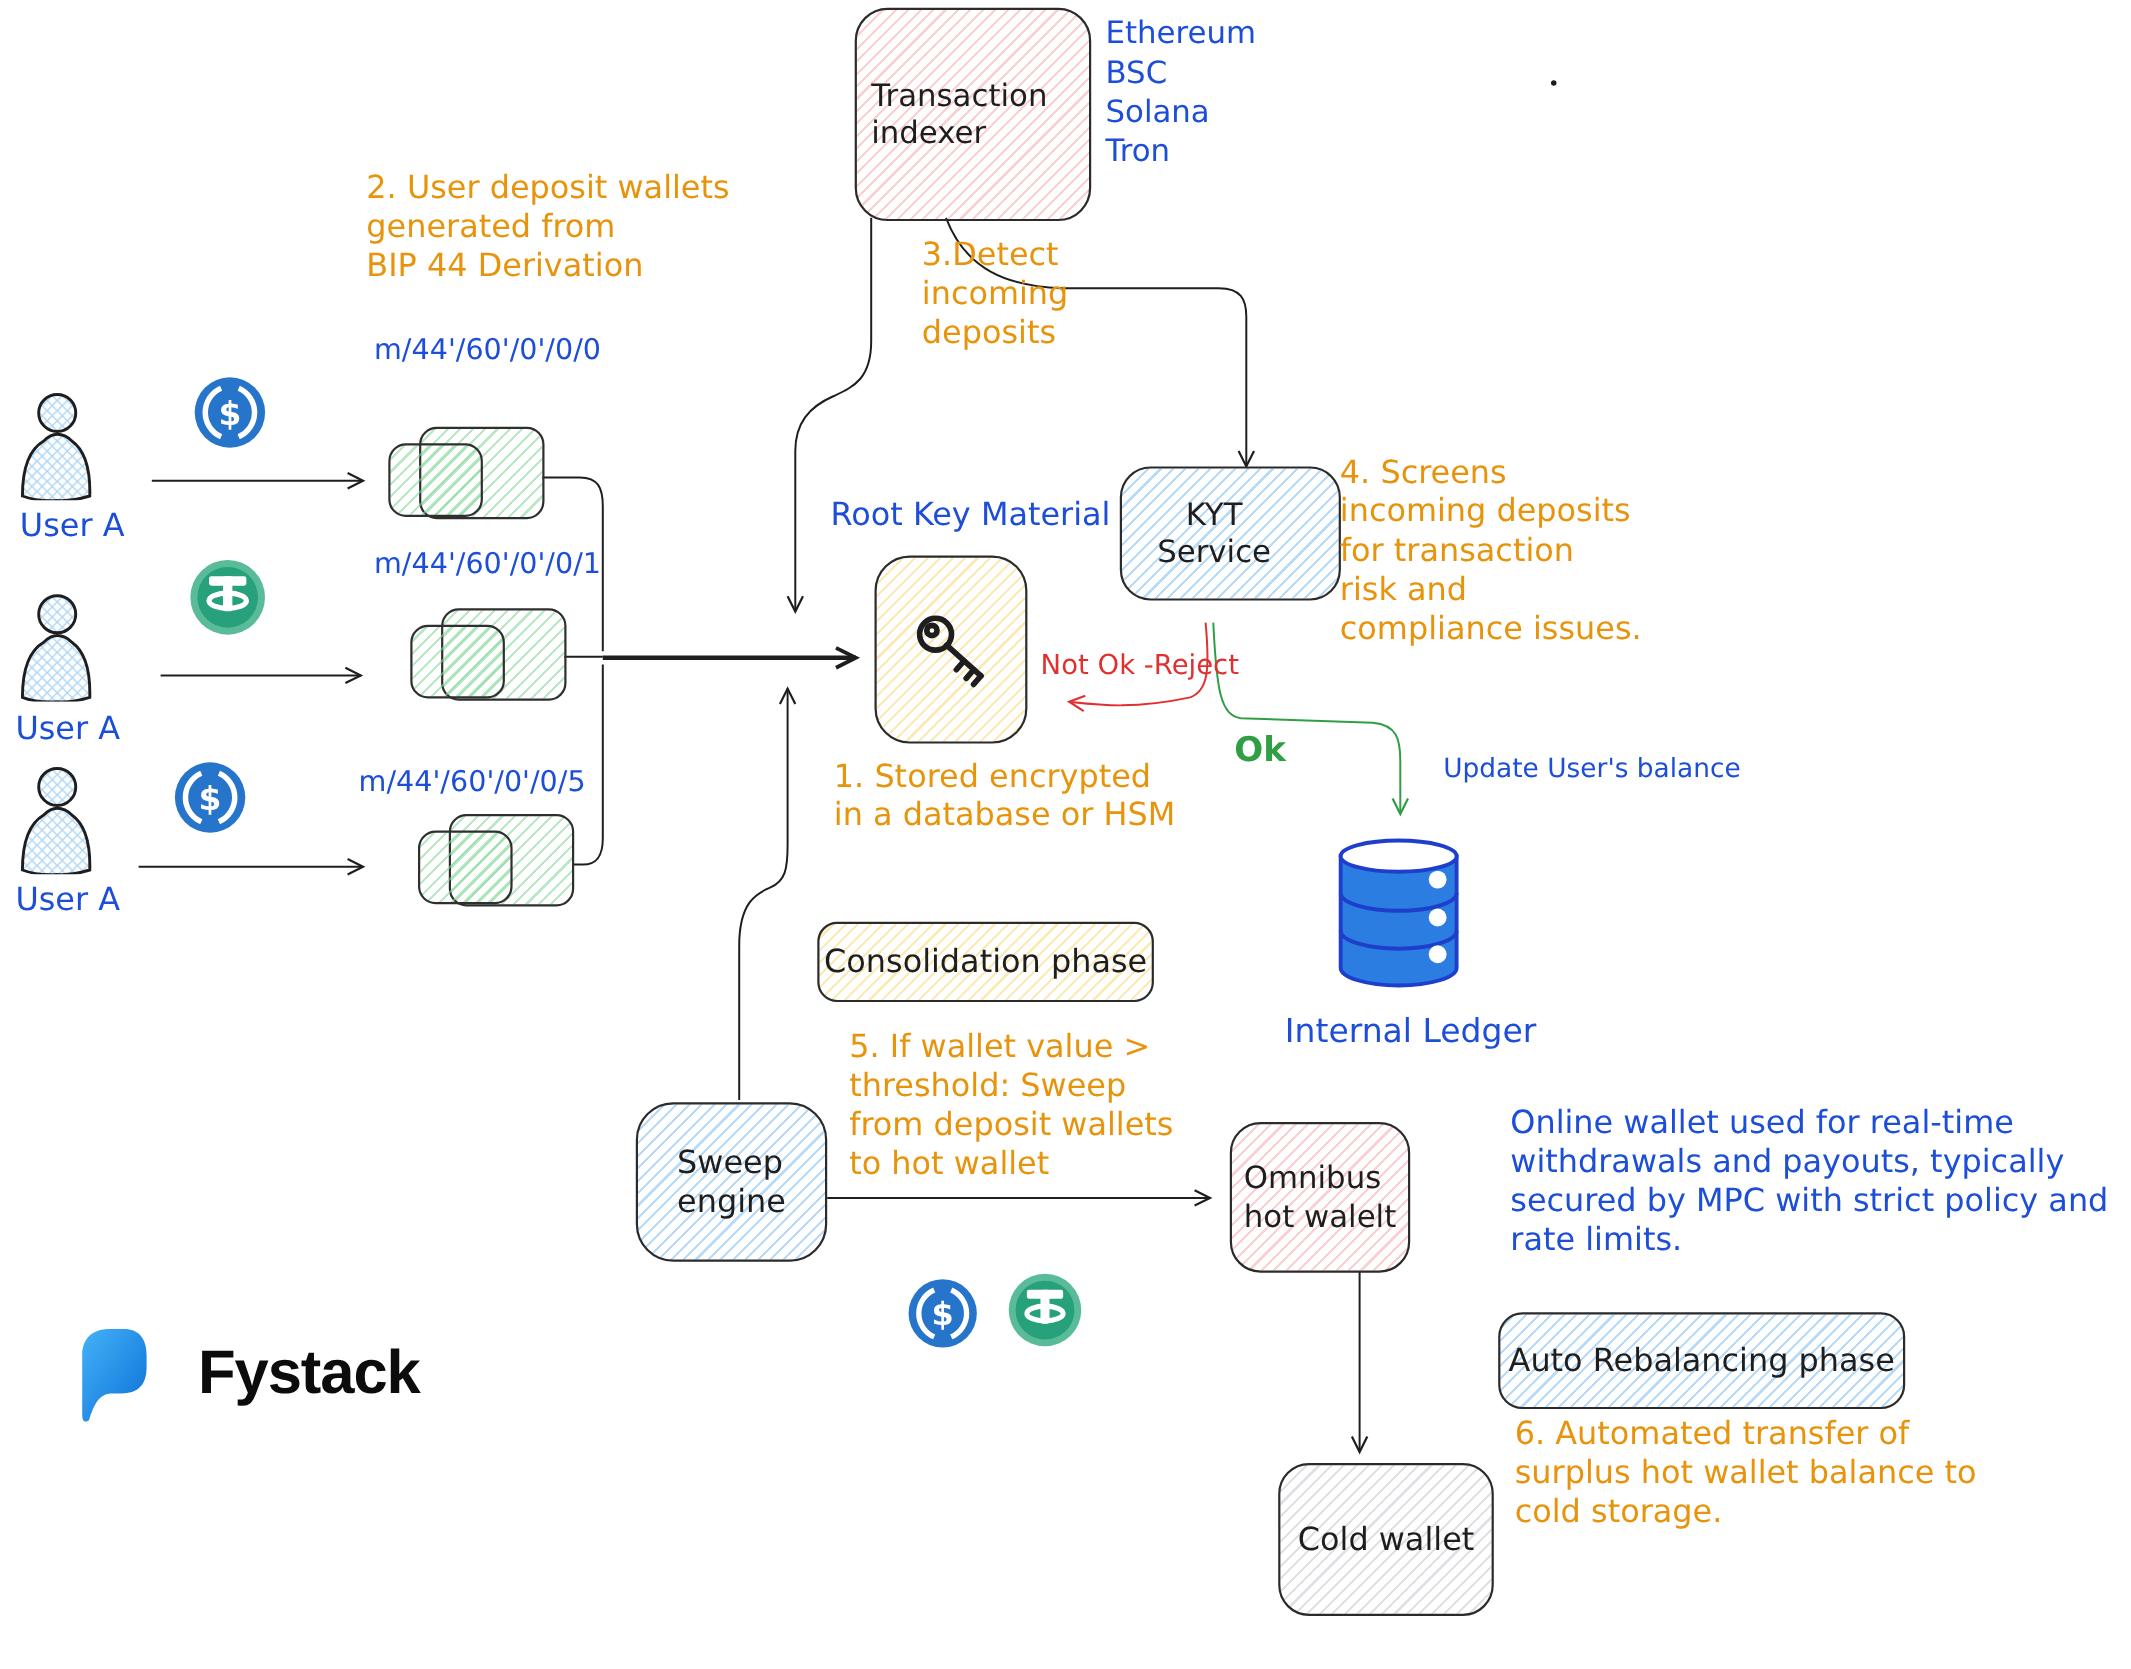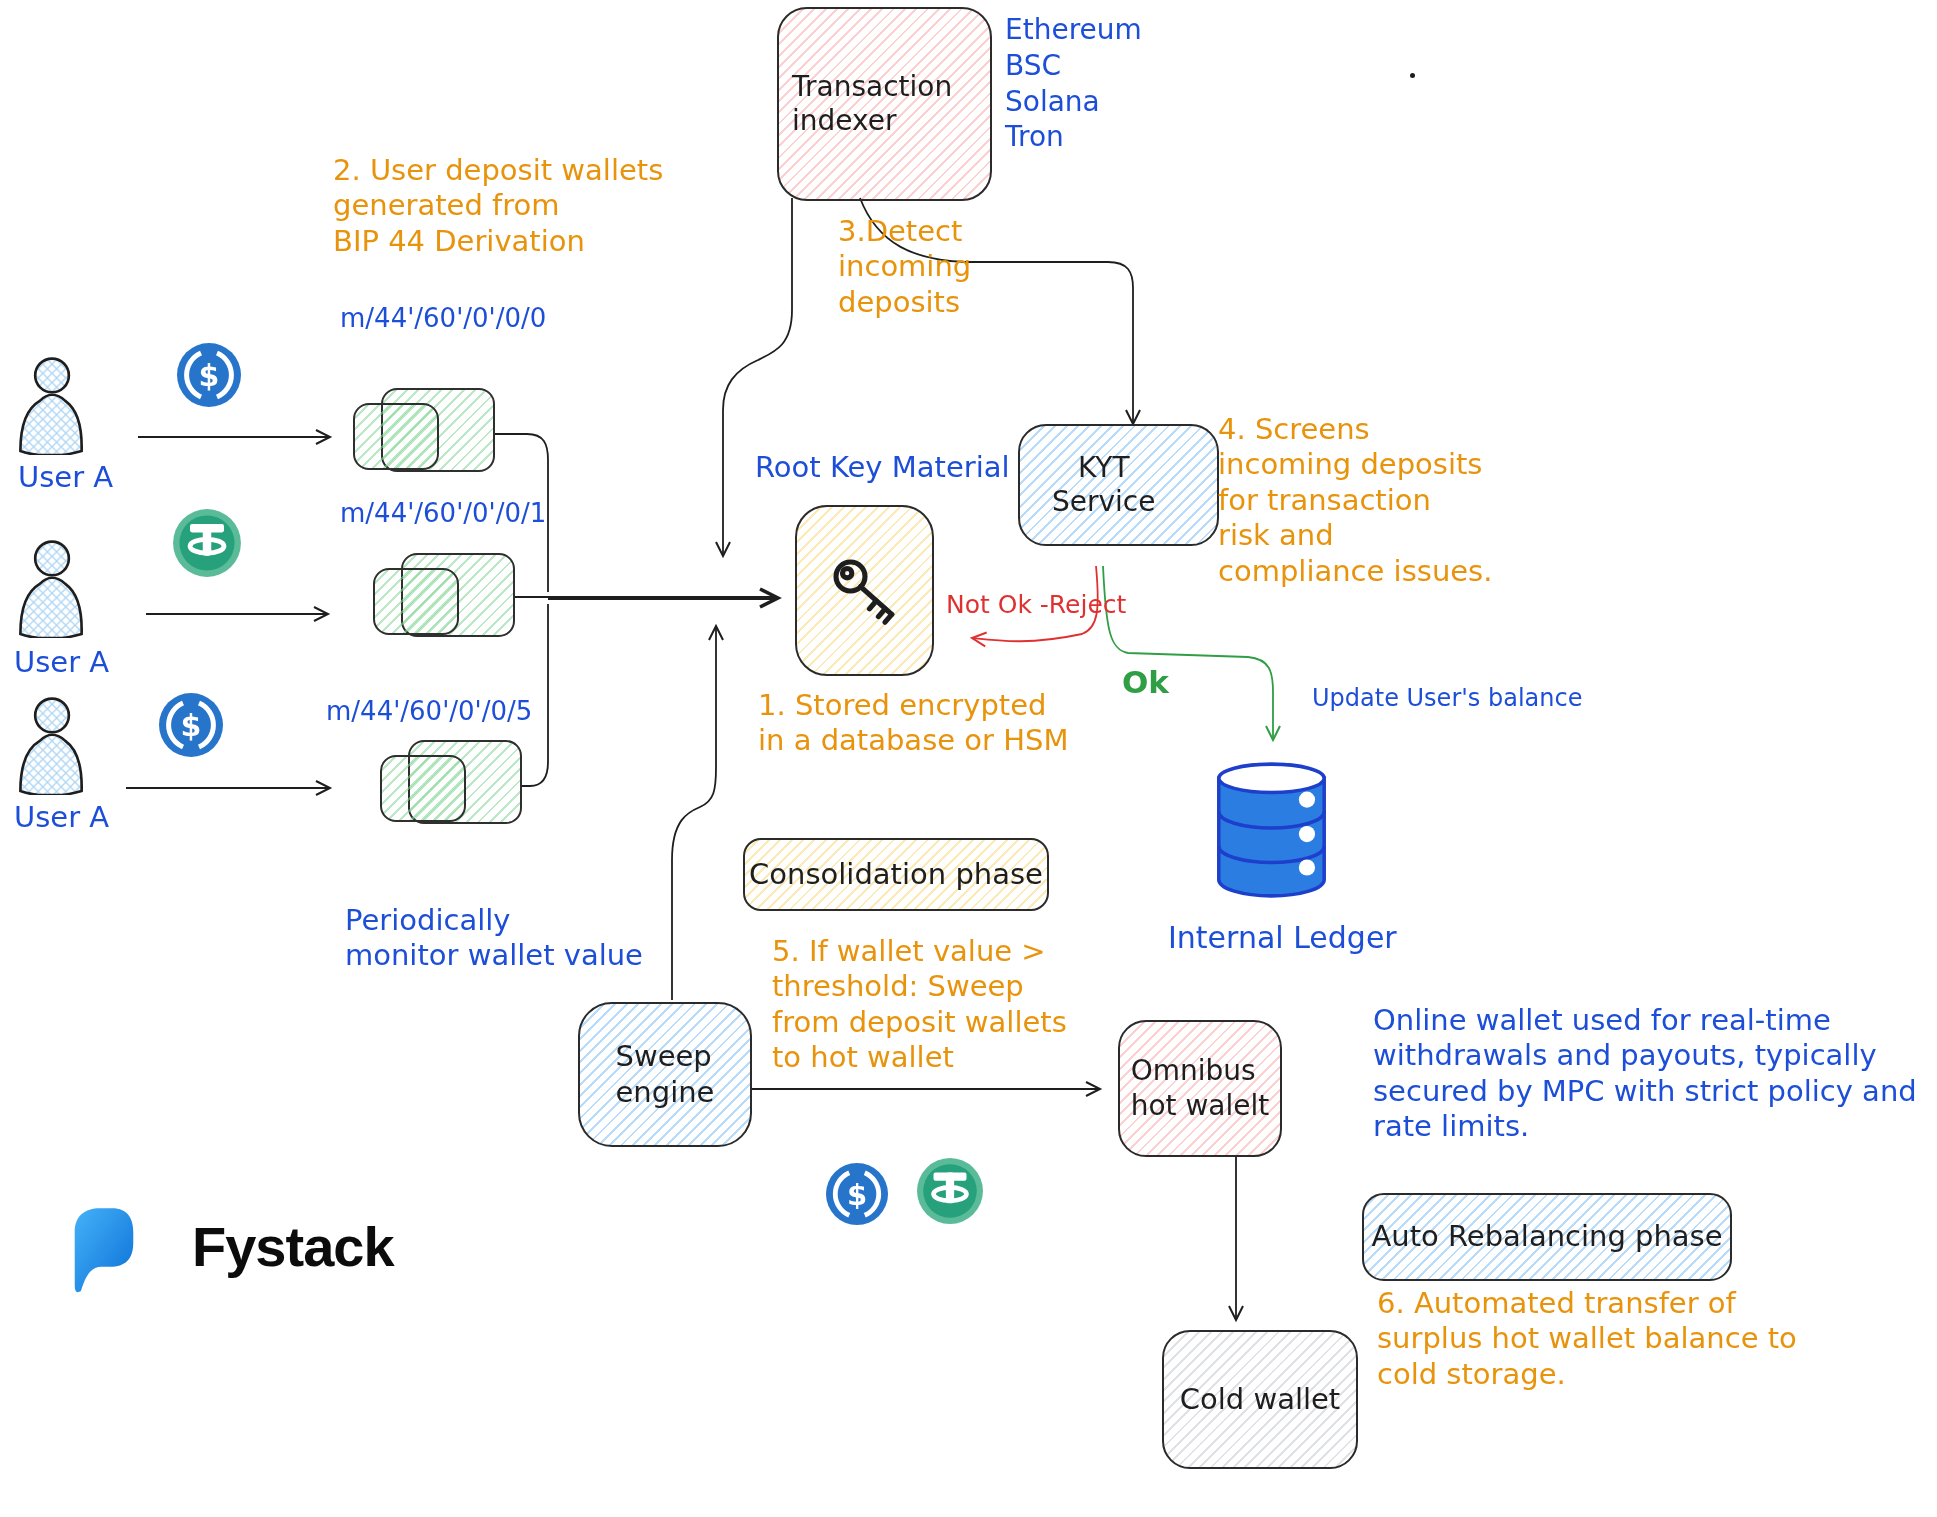--- a/index.html
+++ b/index.html
@@ -214,25 +214,23 @@
   <div class="t ink" style="left:340px;top:303px;font-size:26px;">m/44'/60'/0'/0/0</div>
   <div class="t ink" style="left:340px;top:498px;font-size:26px;">m/44'/60'/0'/0/1</div>
   <div class="t ink" style="left:326px;top:696px;font-size:26px;">m/44'/60'/0'/0/5</div>
 
   <div class="t ink" style="left:755px;top:450px;font-size:29px;">Root Key Material</div>
   <div class="t red" style="left:946px;top:590px;font-size:25px;">Not Ok -Reject</div>
   <div class="t green" style="left:1122px;top:664px;font-size:31px;">Ok</div>
   <div class="t ink" style="left:1312px;top:684px;font-size:24px;">Update User's balance</div>
   <div class="t ink" style="left:1168px;top:920px;font-size:30px;">Internal Ledger</div>
 
-  <div class="t ink" style="left:345px;top:903px;font-size:29px;">Periodically
-monitor wallet value</div>
   <div class="t ink" style="left:1373px;top:1003px;font-size:29px;">Online wallet used for real-time
 withdrawals and payouts, typically
 secured by MPC with strict policy and
 rate limits.</div>
 
   <svg class="abs" style="left:68px;top:1203px;" width="72" height="92" viewBox="0 0 68 88">
     <path d="M12 84 C8 87 6 85 6 79 L6 28 C6 12 16 5 30 5 L42 5 C56 5 62 14 62 28 L62 38 C62 54 54 61 40 61 L32 61 C22 61 17 68 12 84 Z" fill="url(#logo-grad)"></path>
   </svg>
-  <div class="logo-text" style="left:180px;top:1214px;margin-left:12px;">Fystack</div>
+  <div class="logo-text" style="left:180px;top:1214px;">Fystack</div>
 
 </div>
 
 </body></html>

